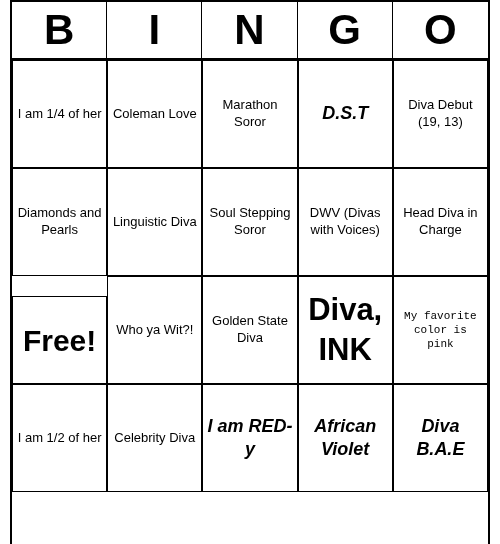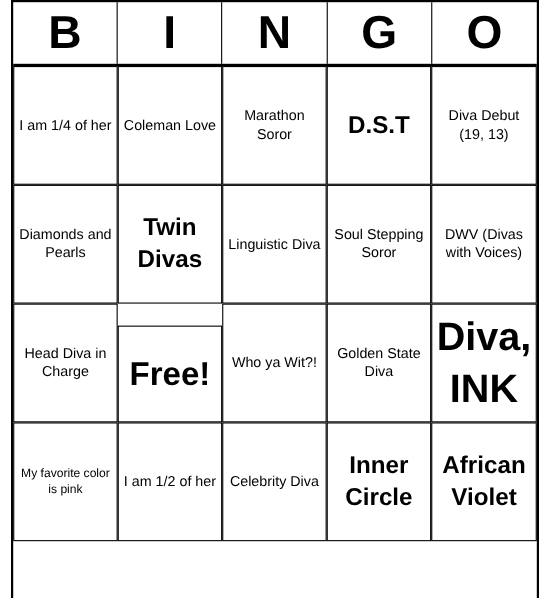--- a/index.html
+++ b/index.html
@@ -40,62 +40,64 @@
       display: flex;
       align-items: center;
       justify-content: center;
       text-align: center;
       padding: 4px;
       font-size: 13px;
       line-height: 1.3;
       position: relative;
     }
     .bingo-cell.large-text {
-      font-size: 22px;
+      font-size: 18px;
       font-weight: bold;
+      font-style: italic;
     }
     .bingo-cell.xlarge-text {
-      font-size: 36px;
+      font-size: 31px;
       font-weight: bold;
     }
     .bingo-cell.free {
       font-size: 30px;
       font-weight: bold;
       margin-top: 20px;
     }
     .bingo-cell.small-text {
       font-size: 11px;
+      font-family: Liberation Mono, monospace;
     }
   </style>
 </head>
 <body>
 
 <div class="bingo-card">
   <div class="bingo-header">
   <div class="bingo-header-cell">B</div>
       <div class="bingo-header-cell">I</div>
       <div class="bingo-header-cell">N</div>
       <div class="bingo-header-cell">G</div>
       <div class="bingo-header-cell">O</div>
     </div>
   <div class="bingo-grid">
   <div class="bingo-cell">I am 1/4 of her</div>
       <div class="bingo-cell">Coleman Love</div>
       <div class="bingo-cell">Marathon Soror</div>
       <div class="bingo-cell large-text">D.S.T</div>
       <div class="bingo-cell">Diva Debut (19, 13)</div>
       <div class="bingo-cell">Diamonds and Pearls</div>
-      <div class="bingo-cell large-text">Twin Divas</div>
       <div class="bingo-cell">Linguistic Diva</div>
       <div class="bingo-cell">Soul Stepping Soror</div>
       <div class="bingo-cell">DWV (Divas with Voices)</div>
       <div class="bingo-cell">Head Diva in Charge</div>
       <div class="bingo-cell free">Free!</div>
       <div class="bingo-cell">Who ya Wit?!</div>
       <div class="bingo-cell">Golden State Diva</div>
       <div class="bingo-cell xlarge-text">Diva, INK</div>
       <div class="bingo-cell small-text">My favorite color is pink</div>
       <div class="bingo-cell">I am 1/2 of her</div>
       <div class="bingo-cell">Celebrity Diva</div>
-      <div class="bingo-cell large-text">Inner Circle</div>
+      <div class="bingo-cell large-text">I am RED-y</div>
       <div class="bingo-cell large-text">African Violet</div>
+      <div class="bingo-cell large-text">Diva B.A.E</div>
     </div>
 </div>
 
 </body></html>

